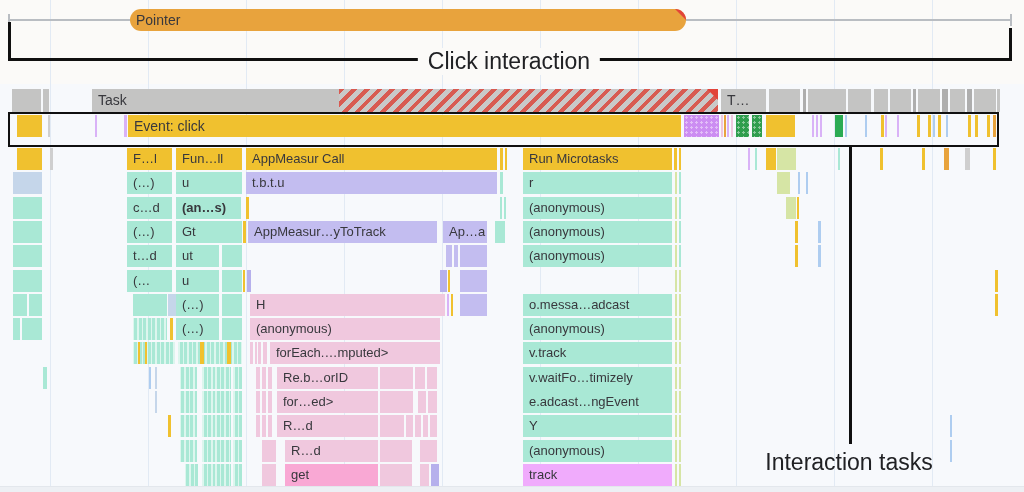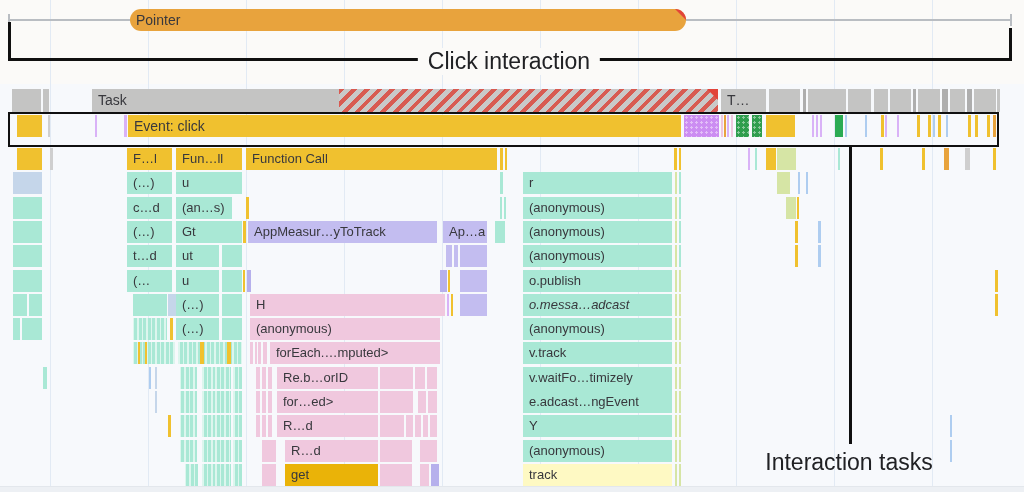--- a/index.html
+++ b/index.html
@@ -111,48 +111,50 @@
       <div class="bar" style="left: 938px; top: 115px; width: 3px; height: 22px; line-height: 22px; background-color: rgb(240, 193, 47);"></div>
       <div class="bar" style="left: 946px; top: 115px; width: 2px; height: 22px; line-height: 22px; background-color: rgb(174, 205, 240);"></div>
       <div class="bar" style="left: 968px; top: 115px; width: 3px; height: 22px; line-height: 22px; background-color: rgb(240, 193, 47);"></div>
       <div class="bar" style="left: 975px; top: 115px; width: 3px; height: 22px; line-height: 22px; background-color: rgb(240, 193, 47);"></div>
       <div class="bar" style="left: 987px; top: 115px; width: 3px; height: 22px; line-height: 22px; background-color: rgb(240, 193, 47);"></div>
       <div class="bar" style="left: 993px; top: 115px; width: 3px; height: 22px; line-height: 22px; background-color: rgb(232, 163, 61);"></div>
       <div class="bar" style="left: 17px; top: 148px; width: 25px; height: 22px; line-height: 22px; background-color: rgb(240, 193, 47);"></div>
       <div class="bar" style="left: 50px; top: 148px; width: 3px; height: 22px; line-height: 22px; background-color: rgb(207, 207, 207);"></div>
       <div class="bar" style="left: 127px; top: 148px; width: 45px; height: 22px; line-height: 22px; background-color: rgb(240, 193, 47);"><span>F…l</span></div>
       <div class="bar" style="left: 176px; top: 148px; width: 66px; height: 22px; line-height: 22px; background-color: rgb(240, 193, 47);"><span>Fun…ll</span></div>
-      <div class="bar" style="left: 246px; top: 148px; width: 251px; height: 22px; line-height: 22px; background-color: rgb(240, 193, 47);"><span>Function Call</span></div>
+      <div class="bar" style="left: 246px; top: 148px; width: 251px; height: 22px; line-height: 22px; background-color: rgb(240, 193, 47);"><span>AppMeasur Call</span></div>
       <div class="bar" style="left: 500px; top: 148px; width: 3px; height: 22px; line-height: 22px; background-color: rgb(240, 193, 47);"></div>
       <div class="bar" style="left: 505px; top: 148px; width: 2px; height: 22px; line-height: 22px; background-color: rgb(240, 193, 47);"></div>
+      <div class="bar" style="left: 523px; top: 148px; width: 149px; height: 22px; line-height: 22px; background-color: rgb(240, 193, 47);"><span>Run Microtasks</span></div>
       <div class="bar" style="left: 674px; top: 148px; width: 3px; height: 22px; line-height: 22px; background-color: rgb(240, 193, 47);"></div>
       <div class="bar" style="left: 679px; top: 148px; width: 2px; height: 22px; line-height: 22px; background-color: rgb(240, 193, 47);"></div>
       <div class="bar" style="left: 748px; top: 148px; width: 2px; height: 22px; line-height: 22px; background-color: rgb(217, 178, 247);"></div>
       <div class="bar" style="left: 755px; top: 148px; width: 2px; height: 22px; line-height: 22px; background-color: rgb(169, 232, 213);"></div>
       <div class="bar" style="left: 766px; top: 148px; width: 10px; height: 22px; line-height: 22px; background-color: rgb(240, 193, 47);"></div>
       <div class="bar" style="left: 777px; top: 148px; width: 19px; height: 22px; line-height: 22px; background-color: rgb(214, 229, 165);"></div>
       <div class="bar" style="left: 838px; top: 148px; width: 2px; height: 22px; line-height: 22px; background-color: rgb(169, 232, 213);"></div>
       <div class="bar" style="left: 880px; top: 148px; width: 3px; height: 22px; line-height: 22px; background-color: rgb(240, 193, 47);"></div>
       <div class="bar" style="left: 922px; top: 148px; width: 3px; height: 22px; line-height: 22px; background-color: rgb(240, 193, 47);"></div>
       <div class="bar" style="left: 944px; top: 148px; width: 5px; height: 22px; line-height: 22px; background-color: rgb(232, 163, 61);"></div>
       <div class="bar" style="left: 965px; top: 148px; width: 5px; height: 22px; line-height: 22px; background-color: rgb(207, 207, 207);"></div>
       <div class="bar" style="left: 993px; top: 148px; width: 3px; height: 22px; line-height: 22px; background-color: rgb(240, 193, 47);"></div>
       <div class="bar" style="left: 13px; top: 172.3px; width: 29px; height: 22px; line-height: 22px; background-color: rgb(197, 214, 234);"></div>
       <div class="bar" style="left: 127px; top: 172.3px; width: 45px; height: 22px; line-height: 22px; background-color: rgb(169, 232, 213);"><span>(…)</span></div>
       <div class="bar" style="left: 176px; top: 172.3px; width: 66px; height: 22px; line-height: 22px; background-color: rgb(169, 232, 213);"><span>u</span></div>
+      <div class="bar" style="left: 246px; top: 172.3px; width: 251px; height: 22px; line-height: 22px; background-color: rgb(195, 189, 240);"><span>t.b.t.u</span></div>
       <div class="bar" style="left: 500px; top: 172.3px; width: 3px; height: 22px; line-height: 22px; background-color: rgb(169, 232, 213);"></div>
       <div class="bar" style="left: 523px; top: 172.3px; width: 149px; height: 22px; line-height: 22px; background-color: rgb(169, 232, 213);"><span>r</span></div>
       <div class="bar" style="left: 675px; top: 172.3px; width: 2px; height: 22px; line-height: 22px; background-color: rgb(214, 229, 165);"></div>
       <div class="bar" style="left: 679px; top: 172.3px; width: 2px; height: 22px; line-height: 22px; background-color: rgb(169, 232, 213);"></div>
       <div class="bar" style="left: 777px; top: 172.3px; width: 13px; height: 22px; line-height: 22px; background-color: rgb(214, 229, 165);"></div>
       <div class="bar" style="left: 798px; top: 172.3px; width: 2px; height: 22px; line-height: 22px; background-color: rgb(174, 205, 240);"></div>
       <div class="bar" style="left: 806px; top: 172.3px; width: 2px; height: 22px; line-height: 22px; background-color: rgb(174, 205, 240);"></div>
       <div class="bar" style="left: 13px; top: 196.6px; width: 29px; height: 22px; line-height: 22px; background-color: rgb(169, 232, 213);"></div>
       <div class="bar" style="left: 127px; top: 196.6px; width: 45px; height: 22px; line-height: 22px; background-color: rgb(169, 232, 213);"><span>c…d</span></div>
-      <div class="bar" style="left: 176px; top: 196.6px; width: 56px; height: 22px; line-height: 22px; background-color: rgb(169, 232, 213);"><span>(an…s)</span></div>
+      <div class="bar" style="left: 176px; top: 196.6px; width: 65px; height: 22px; line-height: 22px; background-color: rgb(169, 232, 213); font-weight: bold;"><span>(an…s)</span></div>
       <div class="bar" style="left: 246px; top: 196.6px; width: 3px; height: 22px; line-height: 22px; background-color: rgb(240, 193, 47);"></div>
       <div class="bar" style="left: 500px; top: 196.6px; width: 2px; height: 22px; line-height: 22px; background-color: rgb(169, 232, 213);"></div>
       <div class="bar" style="left: 504px; top: 196.6px; width: 2px; height: 22px; line-height: 22px; background-color: rgb(169, 232, 213);"></div>
       <div class="bar" style="left: 523px; top: 196.6px; width: 149px; height: 22px; line-height: 22px; background-color: rgb(169, 232, 213);"><span>(anonymous)</span></div>
       <div class="bar" style="left: 675px; top: 196.6px; width: 2px; height: 22px; line-height: 22px; background-color: rgb(214, 229, 165);"></div>
       <div class="bar" style="left: 679px; top: 196.6px; width: 2px; height: 22px; line-height: 22px; background-color: rgb(169, 232, 213);"></div>
       <div class="bar" style="left: 786px; top: 196.6px; width: 10px; height: 22px; line-height: 22px; background-color: rgb(214, 229, 165);"></div>
       <div class="bar" style="left: 797px; top: 196.6px; width: 2px; height: 22px; line-height: 22px; background-color: rgb(240, 193, 47);"></div>
       <div class="bar" style="left: 13px; top: 220.9px; width: 29px; height: 22px; line-height: 22px; background-color: rgb(169, 232, 213);"></div>
       <div class="bar" style="left: 127px; top: 220.9px; width: 45px; height: 22px; line-height: 22px; background-color: rgb(169, 232, 213);"><span>(…)</span></div>
@@ -180,35 +182,34 @@
       <div class="bar" style="left: 818px; top: 245.2px; width: 3px; height: 22px; line-height: 22px; background-color: rgb(174, 205, 240);"></div>
       <div class="bar" style="left: 13px; top: 269.5px; width: 29px; height: 22px; line-height: 22px; background-color: rgb(169, 232, 213);"></div>
       <div class="bar" style="left: 127px; top: 269.5px; width: 45px; height: 22px; line-height: 22px; background-color: rgb(169, 232, 213);"><span>(…</span></div>
       <div class="bar" style="left: 176px; top: 269.5px; width: 43px; height: 22px; line-height: 22px; background-color: rgb(169, 232, 213);"><span>u</span></div>
       <div class="bar" style="left: 222px; top: 269.5px; width: 20px; height: 22px; line-height: 22px; background-color: rgb(169, 232, 213);"></div>
       <div class="bar" style="left: 243px; top: 269.5px; width: 2px; height: 22px; line-height: 22px; background-color: rgb(240, 193, 47);"></div>
       <div class="bar" style="left: 247px; top: 269.5px; width: 4px; height: 22px; line-height: 22px; background-color: rgb(182, 176, 236);"></div>
       <div class="bar" style="left: 440px; top: 269.5px; width: 7px; height: 22px; line-height: 22px; background-color: rgb(182, 176, 236);"></div>
       <div class="bar" style="left: 448px; top: 269.5px; width: 2px; height: 22px; line-height: 22px; background-color: rgb(240, 193, 47);"></div>
       <div class="bar" style="left: 460px; top: 269.5px; width: 27px; height: 22px; line-height: 22px; background-color: rgb(195, 189, 240);"></div>
-      <div class="bar" style="left: 523px; top: 269.5px; width: 149px; height: 22px; line-height: 22px; background-color: rgb(169, 232, 213);"><span>o.publish</span></div>
       <div class="bar" style="left: 675px; top: 269.5px; width: 2px; height: 22px; line-height: 22px; background-color: rgb(214, 229, 165);"></div>
       <div class="bar" style="left: 679px; top: 269.5px; width: 2px; height: 22px; line-height: 22px; background-color: rgb(214, 229, 165);"></div>
       <div class="bar" style="left: 995px; top: 269.5px; width: 3px; height: 22px; line-height: 22px; background-color: rgb(240, 193, 47);"></div>
       <div class="bar" style="left: 13px; top: 293.8px; width: 14px; height: 22px; line-height: 22px; background-color: rgb(169, 232, 213);"></div>
       <div class="bar" style="left: 29px; top: 293.8px; width: 13px; height: 22px; line-height: 22px; background-color: rgb(169, 232, 213);"></div>
       <div class="bar" style="left: 133px; top: 293.8px; width: 34px; height: 22px; line-height: 22px; background-color: rgb(169, 232, 213);"></div>
       <div class="bar" style="left: 168px; top: 293.8px; width: 8px; height: 22px; line-height: 22px; background-color: rgb(197, 214, 234);"></div>
       <div class="bar" style="left: 176px; top: 293.8px; width: 43px; height: 22px; line-height: 22px; background-color: rgb(169, 232, 213);"><span>(…)</span></div>
       <div class="bar" style="left: 222px; top: 293.8px; width: 20px; height: 22px; line-height: 22px; background-color: rgb(169, 232, 213);"></div>
       <div class="bar" style="left: 250px; top: 293.8px; width: 195px; height: 22px; line-height: 22px; background-color: rgb(240, 200, 222);"><span>H</span></div>
       <div class="bar" style="left: 447px; top: 293.8px; width: 2px; height: 22px; line-height: 22px; background-color: rgb(217, 178, 247);"></div>
       <div class="bar" style="left: 451px; top: 293.8px; width: 2px; height: 22px; line-height: 22px; background-color: rgb(240, 193, 47);"></div>
       <div class="bar" style="left: 460px; top: 293.8px; width: 27px; height: 22px; line-height: 22px; background-color: rgb(195, 189, 240);"></div>
-      <div class="bar" style="left: 523px; top: 293.8px; width: 149px; height: 22px; line-height: 22px; background-color: rgb(169, 232, 213); font-style: italic;"><span>o.messa…adcast</span></div>
+      <div class="bar" style="left: 523px; top: 293.8px; width: 149px; height: 22px; line-height: 22px; background-color: rgb(169, 232, 213);"><span>o.messa…adcast</span></div>
       <div class="bar" style="left: 675px; top: 293.8px; width: 2px; height: 22px; line-height: 22px; background-color: rgb(214, 229, 165);"></div>
       <div class="bar" style="left: 679px; top: 293.8px; width: 2px; height: 22px; line-height: 22px; background-color: rgb(214, 229, 165);"></div>
       <div class="bar" style="left: 995px; top: 293.8px; width: 3px; height: 22px; line-height: 22px; background-color: rgb(240, 193, 47);"></div>
       <div class="bar" style="left: 13px; top: 318.1px; width: 7px; height: 22px; line-height: 22px; background-color: rgb(169, 232, 213);"></div>
       <div class="bar" style="left: 22px; top: 318.1px; width: 20px; height: 22px; line-height: 22px; background-color: rgb(169, 232, 213);"></div>
       <div class="bar striped" style="left: 133px; top: 318.1px; width: 34px; height: 22px; line-height: 22px; background-color: rgb(169, 232, 213);"></div>
       <div class="bar" style="left: 170px; top: 318.1px; width: 3px; height: 22px; line-height: 22px; background-color: rgb(240, 193, 47);"></div>
       <div class="bar" style="left: 176px; top: 318.1px; width: 43px; height: 22px; line-height: 22px; background-color: rgb(169, 232, 213);"><span>(…)</span></div>
       <div class="bar" style="left: 222px; top: 318.1px; width: 20px; height: 22px; line-height: 22px; background-color: rgb(169, 232, 213);"></div>
       <div class="bar" style="left: 250px; top: 318.1px; width: 190px; height: 22px; line-height: 22px; background-color: rgb(240, 200, 222);"><span>(anonymous)</span></div>
@@ -284,25 +285,25 @@
       <div class="bar" style="left: 380px; top: 439.6px; width: 32px; height: 22px; line-height: 22px; background-color: rgb(240, 200, 222);"></div>
       <div class="bar" style="left: 420px; top: 439.6px; width: 17px; height: 22px; line-height: 22px; background-color: rgb(240, 200, 222);"></div>
       <div class="bar" style="left: 523px; top: 439.6px; width: 149px; height: 22px; line-height: 22px; background-color: rgb(169, 232, 213);"><span>(anonymous)</span></div>
       <div class="bar" style="left: 675px; top: 439.6px; width: 2px; height: 22px; line-height: 22px; background-color: rgb(214, 229, 165);"></div>
       <div class="bar" style="left: 679px; top: 439.6px; width: 2px; height: 22px; line-height: 22px; background-color: rgb(214, 229, 165);"></div>
       <div class="bar" style="left: 950px; top: 439.6px; width: 2px; height: 22px; line-height: 22px; background-color: rgb(174, 205, 240);"></div>
       <div class="bar striped" style="left: 185px; top: 463.9px; width: 13px; height: 22px; line-height: 22px; background-color: rgb(169, 232, 213);"></div>
       <div class="bar striped" style="left: 202px; top: 463.9px; width: 29px; height: 22px; line-height: 22px; background-color: rgb(169, 232, 213);"></div>
       <div class="bar striped" style="left: 233px; top: 463.9px; width: 9px; height: 22px; line-height: 22px; background-color: rgb(169, 232, 213);"></div>
       <div class="bar" style="left: 262px; top: 463.9px; width: 14px; height: 22px; line-height: 22px; background-color: rgb(240, 200, 222);"></div>
-      <div class="bar" style="left: 285px; top: 463.9px; width: 93px; height: 22px; line-height: 22px; background-color: #eab308;"><span>get</span></div>
+      <div class="bar" style="left: 285px; top: 463.9px; width: 93px; height: 22px; line-height: 22px; background-color: #f9a8d4;"><span>get</span></div>
       <div class="bar" style="left: 380px; top: 463.9px; width: 32px; height: 22px; line-height: 22px; background-color: rgb(240, 200, 222);"></div>
       <div class="bar" style="left: 420px; top: 463.9px; width: 9px; height: 22px; line-height: 22px; background-color: rgb(240, 200, 222);"></div>
       <div class="bar" style="left: 431px; top: 463.9px; width: 8px; height: 22px; line-height: 22px; background-color: rgb(182, 176, 236);"></div>
-      <div class="bar" style="left: 523px; top: 463.9px; width: 149px; height: 22px; line-height: 22px; background-color: #fef9c3;"><span>track</span></div>
+      <div class="bar" style="left: 523px; top: 463.9px; width: 149px; height: 22px; line-height: 22px; background-color: #f0abfc;"><span>track</span></div>
       <div class="bar" style="left: 675px; top: 463.9px; width: 2px; height: 22px; line-height: 22px; background-color: rgb(214, 229, 165);"></div>
       <div class="bar" style="left: 679px; top: 463.9px; width: 2px; height: 22px; line-height: 22px; background-color: rgb(214, 229, 165);"></div>
     </div>
 
   <div class="outline-box" style="z-index:5;"></div>
 
   <div class="blk" style="left:849px;top:147px;width:2.5px;height:297px;z-index:5;"></div>
   <div class="big-label" id="tasks-label">Interaction tasks</div>
 </div>
 

